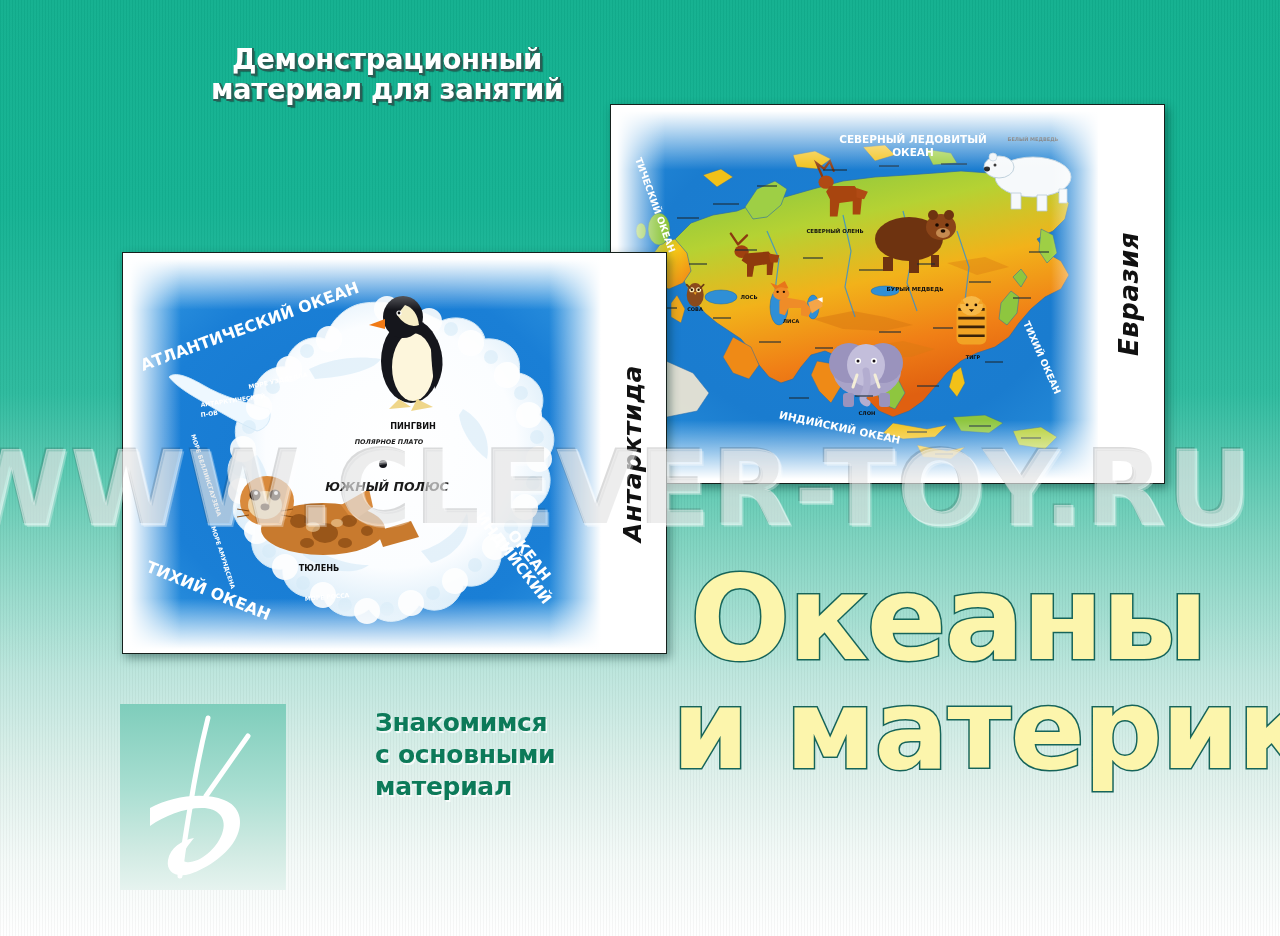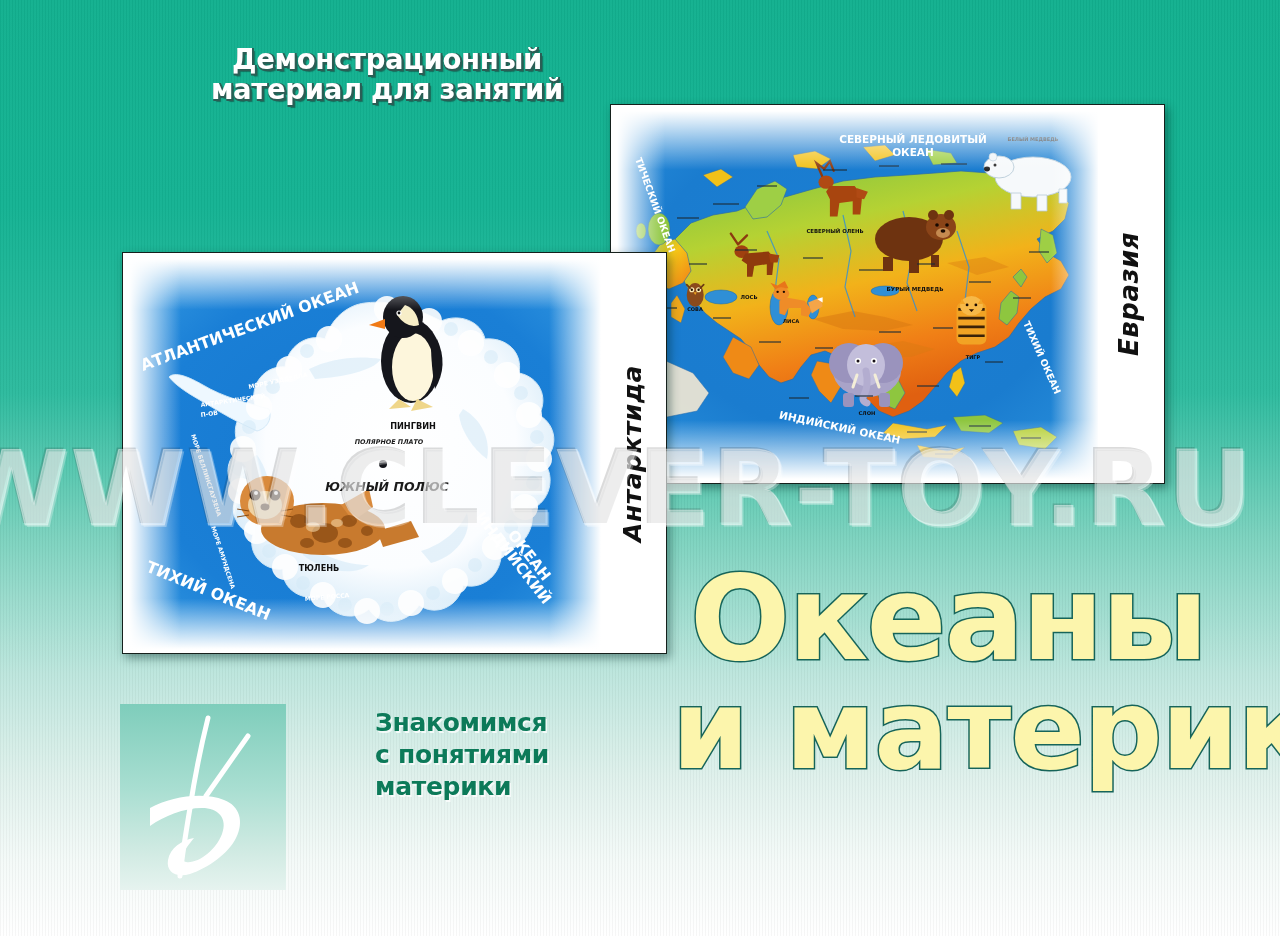--- a/index.html
+++ b/index.html
@@ -585,22 +585,22 @@
                C108,150 88,164 70,170 C56,174 46,168 48,156
                C50,144 62,136 74,134 C64,146 58,156 66,158
                C78,160 96,146 102,130 C108,114 98,104 82,104
                C64,104 44,112 30,122 Z" fill="#ffffff"></path>
       <path d="M70,104 C66,128 62,152 60,172" stroke="#ffffff" stroke-width="5" fill="none" stroke-linecap="round"></path>
     </svg>
   </div>
 
   <div id="subtext">
     <span class="sl">Знакомимся</span>
-    <span class="sl">с понятиями</span>
-    <span class="sl">материки</span>
+    <span class="sl">с основными</span>
+    <span class="sl">материал</span>
   </div>
 
   <div id="maintitle">
     <span class="tl">Океаны</span>
     <span class="tl line2">и материки</span>
   </div>
 
   <div id="watermark">
     <span>WWW.CLEVER-TOY.RU</span>
   </div>

